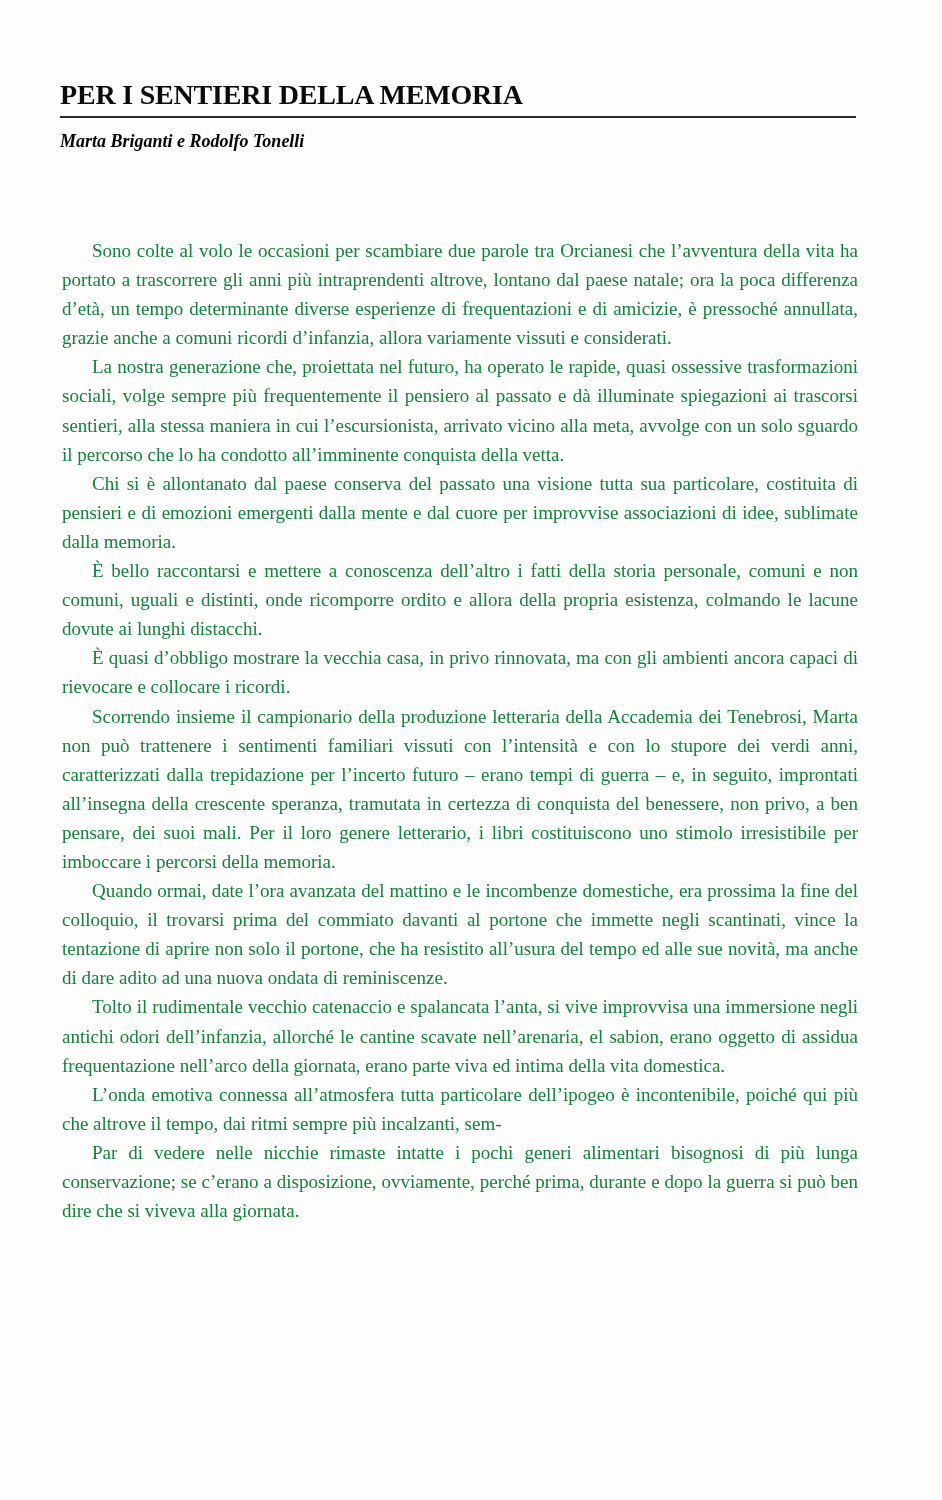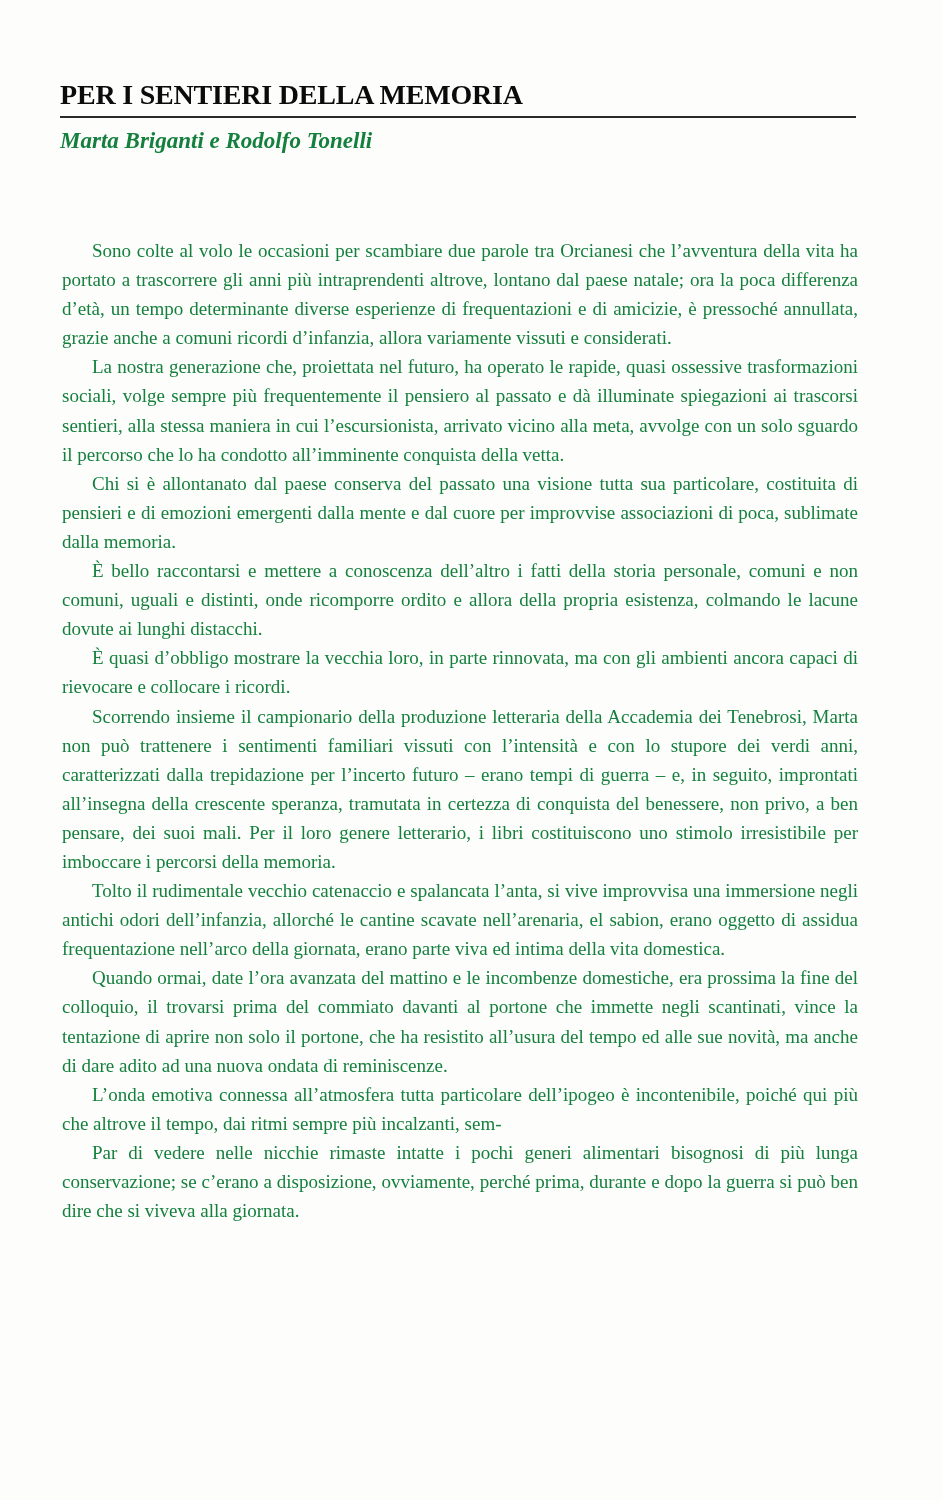--- a/index.html
+++ b/index.html
@@ -58,23 +58,23 @@
     background: #2a2a2a;
     margin: 0;
     padding: 0;
     border: 0;
   }
 
   .article-authors {
     font-family: "Liberation Serif", "DejaVu Serif", serif;
     font-style: italic;
     font-weight: bold;
-    font-size: 23px;
+    font-size: 18px;
     line-height: 30px;
-    color: #15803d;
+    color: #000000;
     margin: 8px 0 0 0;
     padding: 0;
     white-space: nowrap;
   }
 
   .article-body {
     position: absolute;
     left: 62px;
     top: 236px;
     width: 796px;
@@ -106,23 +106,23 @@
 
   <header class="article-head">
     <h1 class="article-title">PER I SENTIERI DELLA MEMORIA</h1>
     <div class="title-rule"></div>
     <div class="article-authors">Marta Briganti e Rodolfo Tonelli</div>
   </header>
 
   <section class="article-body">
     <p>Sono colte al volo le occasioni per scambiare due parole tra Orcianesi che l’avventura della vita ha portato a trascorrere gli anni più intraprendenti altrove, lontano dal paese natale; ora la poca differenza d’età, un tempo determinante diverse esperienze di frequentazioni e di amicizie, è pressoché annullata, grazie anche a comuni ricordi d’infanzia, allora variamente vissuti e considerati.</p>
     <p>La nostra generazione che, proiettata nel futuro, ha operato le rapide, quasi ossessive trasformazioni sociali, volge sempre più frequentemente il pensiero al passato e dà illuminate spiegazioni ai trascorsi sentieri, alla stessa maniera in cui l’escursionista, arrivato vicino alla meta, avvolge con un solo sguardo il percorso che lo ha condotto all’imminente conquista della vetta.</p>
-    <p>Chi si è allontanato dal paese conserva del passato una visione tutta sua particolare, costituita di pensieri e di emozioni emergenti dalla mente e dal cuore per improvvise associazioni di poca, sublimate dalla memoria.</p>
+    <p>Chi si è allontanato dal paese conserva del passato una visione tutta sua particolare, costituita di pensieri e di emozioni emergenti dalla mente e dal cuore per improvvise associazioni di idee, sublimate dalla memoria.</p>
     <p>È bello raccontarsi e mettere a conoscenza dell’altro i fatti della storia personale, comuni e non comuni, uguali e distinti, onde ricomporre ordito e allora della propria esistenza, colmando le lacune dovute ai lunghi distacchi.</p>
-    <p>È quasi d’obbligo mostrare la vecchia loro, in parte rinnovata, ma con gli ambienti ancora capaci di rievocare e collocare i ricordi.</p>
+    <p>È quasi d’obbligo mostrare la vecchia casa, in privo rinnovata, ma con gli ambienti ancora capaci di rievocare e collocare i ricordi.</p>
     <p>Scorrendo insieme il campionario della produzione letteraria della Accademia dei Tenebrosi, Marta non può trattenere i sentimenti familiari vissuti con l’intensità e con lo stupore dei verdi anni, caratterizzati dalla trepidazione per l’incerto futuro – erano tempi di guerra – e, in seguito, improntati all’insegna della crescente speranza, tramutata in certezza di conquista del benessere, non privo, a ben pensare, dei suoi mali. Per il loro genere letterario, i libri costituiscono uno stimolo irresistibile per imboccare i percorsi della memoria.</p>
+    <p>Quando ormai, date l’ora avanzata del mattino e le incombenze domestiche, era prossima la fine del colloquio, il trovarsi prima del commiato davanti al portone che immette negli scantinati, vince la tentazione di aprire non solo il portone, che ha resistito all’usura del tempo ed alle sue novità, ma anche di dare adito ad una nuova ondata di reminiscenze.</p>
     <p>Tolto il rudimentale vecchio catenaccio e spalancata l’anta, si vive improvvisa una immersione negli antichi odori dell’infanzia, allorché le cantine scavate nell’arenaria, el sabion, erano oggetto di assidua frequentazione nell’arco della giornata, erano parte viva ed intima della vita domestica.</p>
-    <p>Quando ormai, date l’ora avanzata del mattino e le incombenze domestiche, era prossima la fine del colloquio, il trovarsi prima del commiato davanti al portone che immette negli scantinati, vince la tentazione di aprire non solo il portone, che ha resistito all’usura del tempo ed alle sue novità, ma anche di dare adito ad una nuova ondata di reminiscenze.</p>
     <p>L’onda emotiva connessa all’atmosfera tutta particolare dell’ipogeo è incontenibile, poiché qui più che altrove il tempo, dai ritmi sempre più incalzanti, sem-</p>
     <p>Par di vedere nelle nicchie rimaste intatte i pochi generi alimentari bisognosi di più lunga conservazione; se c’erano a disposizione, ovviamente, perché prima, durante e dopo la guerra si può ben dire che si viveva alla giornata.</p>
   </section>
 
 </div>
 
 </body></html>

